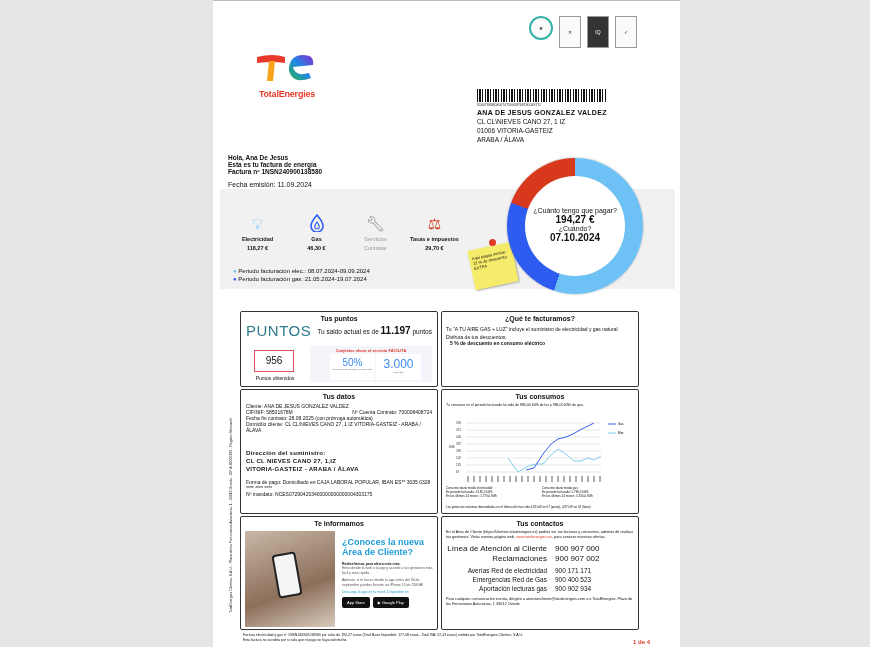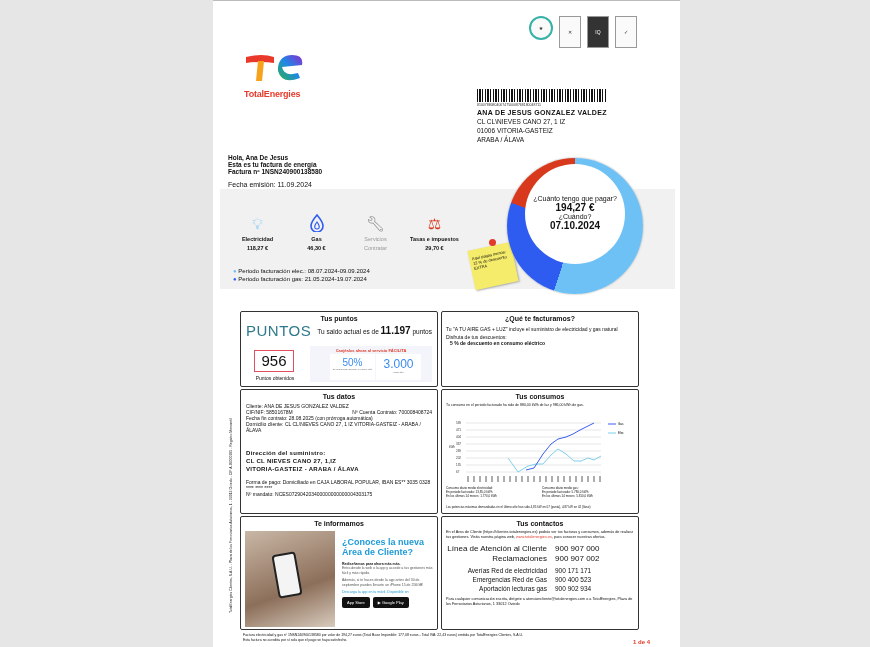--- a/index.html
+++ b/index.html
@@ -1,19 +1,19 @@
 <!DOCTYPE html>
 <html><head>
 <meta charset="utf-8">
 <style>
 *{box-sizing:border-box;margin:0;padding:0;}
 html,body{width:870px;height:647px;overflow:hidden;}
 body{background:#e6e6e6;font-family:"Liberation Sans",sans-serif;color:#111;position:relative;}
 .page{position:absolute;left:213px;top:0;width:467px;height:647px;background:#fff;border-top:1px solid #bbb;}
-.logo{position:absolute;left:31px;top:50px;width:68px;}
+.logo{position:absolute;left:40px;top:50px;width:68px;text-align:center;}
 .logo-mark{position:relative;width:64px;height:32px;}
 .logo-text{font-size:9px;font-weight:bold;color:#e8392a;margin-top:2px;letter-spacing:-0.2px;}
 .certs{position:absolute;left:316px;top:15px;display:flex;gap:6px;align-items:flex-start;}
 .cert{width:22px;height:32px;border:1px solid #999;background:#fafafa;display:flex;align-items:center;justify-content:center;font-size:5px;color:#333;}
 .cert.round{width:24px;height:24px;border-radius:50%;border:2px solid #38b2a8;}
 .cert.dark{background:#333;color:#fff;}
 .barcode{position:absolute;left:264px;top:88px;width:130px;height:13px;background:repeating-linear-gradient(90deg,#111 0 1px,#fff 1px 2px,#111 2px 4px,#fff 4px 5px,#111 5px 6px,#fff 6px 8px);}
 .barcode-num{position:absolute;left:264px;top:102px;font-size:3.5px;color:#333;}
 .addr{position:absolute;left:264px;top:107px;font-size:6.5px;line-height:9px;}
 .addr .name{font-weight:bold;font-size:7px;letter-spacing:0.3px;}
@@ -22,21 +22,21 @@
 .band{position:absolute;left:7px;top:188px;width:455px;height:100px;background:#f1f1f1;}
 .cats{position:absolute;left:15px;top:213px;display:flex;}
 .cat{width:59px;text-align:center;font-size:5.5px;}
 .cat .ic{height:20px;font-size:15px;line-height:20px;}
 .cat .lbl{font-weight:bold;margin-top:2px;}
 .cat .amt{font-weight:bold;margin-top:3px;}
 .periods{position:absolute;left:20px;top:266px;font-size:6px;line-height:8px;}
 .note{position:absolute;left:258px;top:245px;width:44px;height:40px;background:#f5ec6b;transform:rotate(-12deg);font-size:4px;padding:6px 3px;line-height:5px;box-shadow:1px 1px 2px #aaa;}
 .pin{position:absolute;left:276px;top:238px;width:7px;height:7px;border-radius:50%;background:#e03a2a;}
 .donut{position:absolute;left:294px;top:157px;width:136px;height:136px;border-radius:50%;background:conic-gradient(#6ec1f5 0deg 198deg,#2e5cf0 198deg 290deg,#d8381c 290deg 360deg);box-shadow:0 0 2px #999;}
-.donut-inner{position:absolute;left:18px;top:6px;width:100px;height:100px;border-radius:50%;background:#fff;text-align:center;padding-top:30px;font-size:7px;line-height:9px;}
+.donut-inner{position:absolute;left:18px;top:18px;width:100px;height:100px;border-radius:50%;background:#fff;text-align:center;padding-top:30px;font-size:7px;line-height:9px;}
 .donut-inner .big{font-size:10px;font-weight:bold;}
 .box{position:absolute;border:1.2px solid #333;border-radius:2px;background:#fff;}
 .box-title{text-align:center;font-weight:bold;font-size:7px;margin-top:3px;}
 .small{font-size:5px;line-height:6px;}
 .side{position:absolute;left:13px;top:320px;width:6px;height:300px;}
 .side span{position:absolute;left:-140px;top:145px;transform:rotate(-90deg);font-size:3.5px;width:290px;white-space:nowrap;}
 .footer{position:absolute;left:30px;top:632px;font-size:3.5px;line-height:5px;}
 .pageno{position:absolute;left:420px;top:638px;font-size:6px;color:#e03a2a;font-weight:bold;}
 .contact-row{display:flex;font-size:8px;line-height:10px;}
 .contact-row .k{width:113px;text-align:right;padding-right:8px;}
@@ -144,21 +144,21 @@
   <div class="box" style="left:27px;top:310px;width:198px;height:76px;">
     <div class="box-title">Tus puntos</div>
     <div style="display:flex;align-items:center;margin-left:5px;">
       <div style="font-size:15px;color:#2e7a8c;letter-spacing:0.5px;">PUNTOS</div>
       <div style="font-size:6.5px;margin-left:6px;">
         <span>Tu saldo actual es de</span>
         <b style="font-size:10px">11.197</b>
         <span>puntos</span>
       </div>
     </div>
-    <div style="position:absolute;left:13px;top:38px;width:40px;height:22px;border:1.5px solid #e05060;text-align:center;font-size:15px;line-height:19px;">956</div>
+    <div style="position:absolute;left:13px;top:38px;width:40px;height:22px;border:1.5px solid #e05060;text-align:center;font-size:10px;line-height:19px;">956</div>
     <div style="position:absolute;left:8px;top:63px;width:52px;text-align:center;font-size:5px;">Puntos obtenidos</div>
     <div style="position:absolute;left:69px;top:34px;width:122px;height:36px;background:#f3f5fa;">
       <div style="text-align:center;font-size:4px;color:#e03a2a;font-weight:bold;margin-top:2px;">Canjéalos ahora al servicio FÁCILITA</div>
       <div style="position:absolute;left:20px;top:8px;width:45px;height:26px;background:#fff;text-align:center;">
         <div style="font-size:10px;color:#3a8cf0;margin-top:3px;">50%</div>
         <div style="font-size:2.5px;color:#666;">de descuento durante el primer año</div>
       </div>
       <div style="position:absolute;left:66px;top:8px;width:45px;height:26px;background:#fff;text-align:center;">
         <div style="font-size:12px;color:#3a8cf0;margin-top:3px;">3.000</div>
         <div style="font-size:2.5px;color:#666;">cada año</div>

